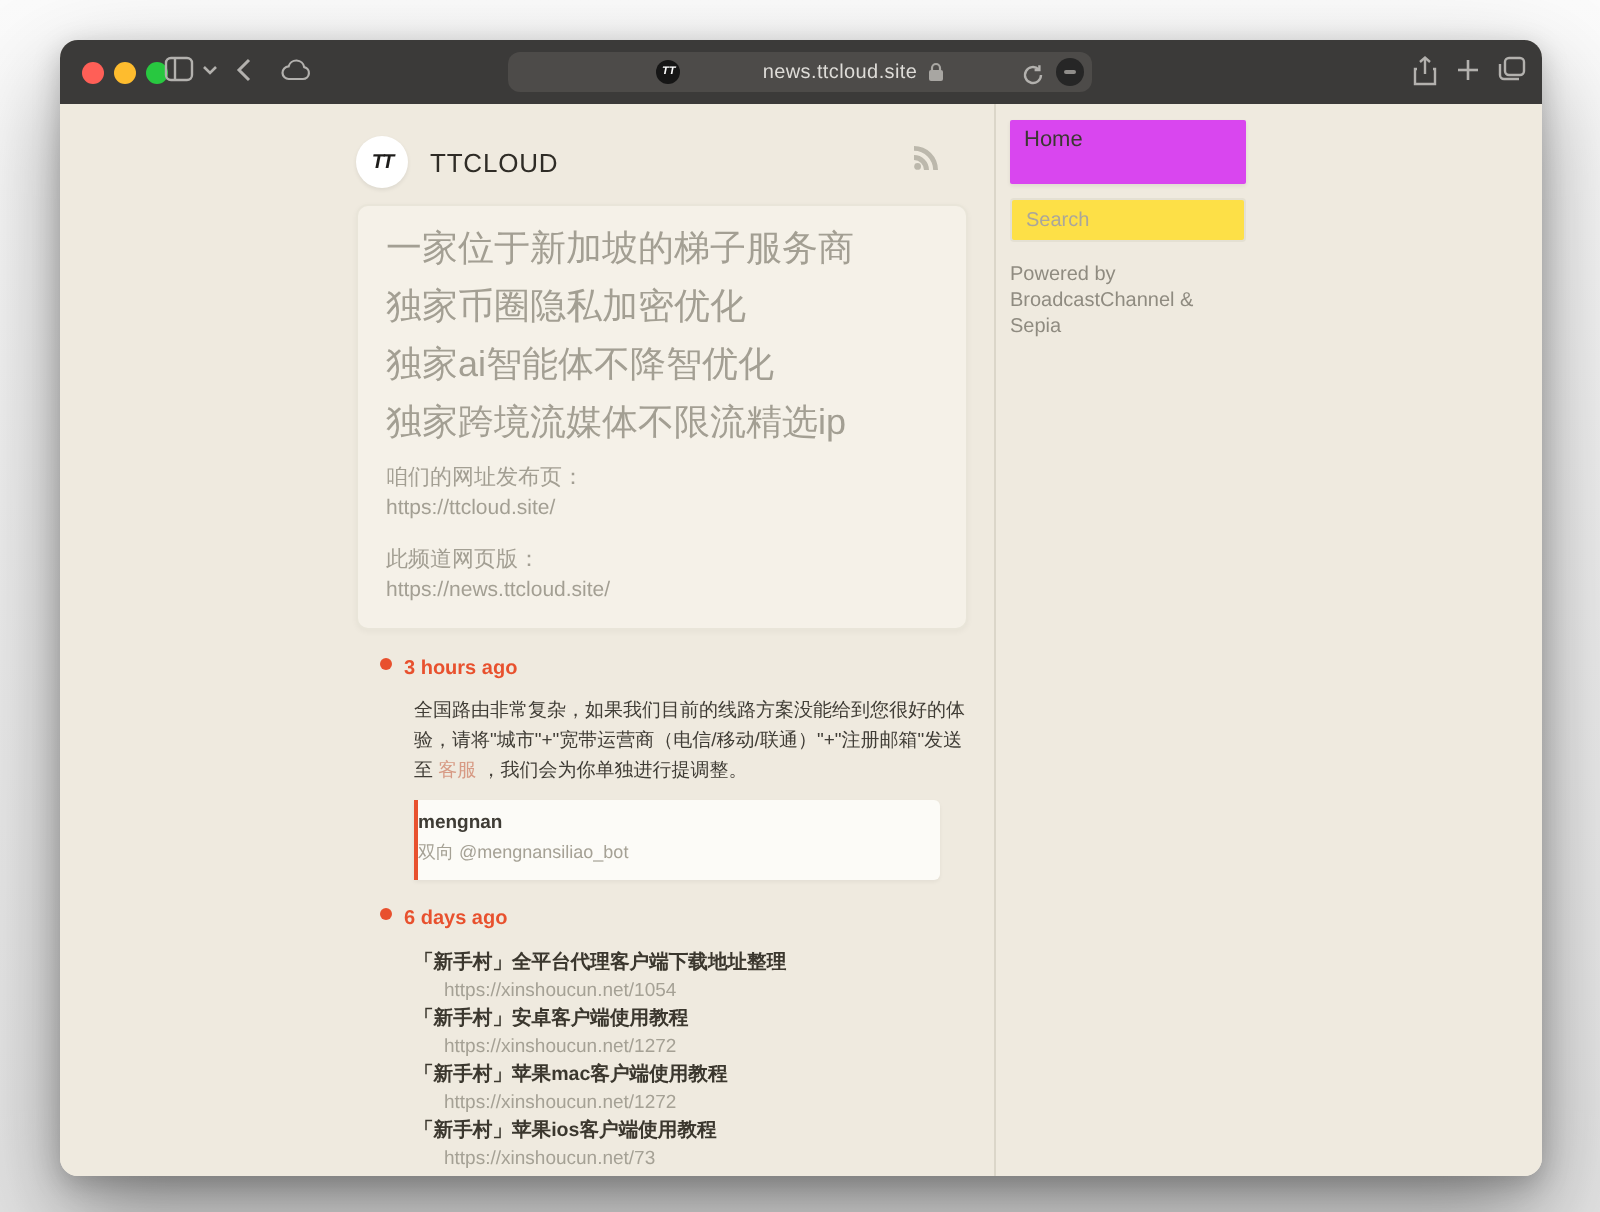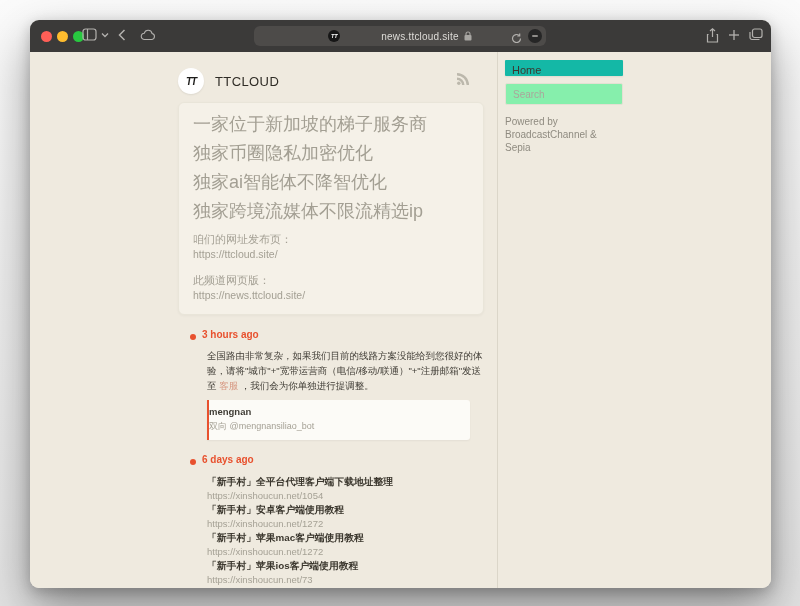--- a/index.html
+++ b/index.html
@@ -77,21 +77,21 @@
     background:#f5f1e8; border:1px solid #e9e5d9;
     box-shadow:0 1px 3px rgba(0,0,0,.04);
     padding:13px 14px 12px 14px;
   }
   .about-line { font-size:18px; line-height:16px; color:#a39f93; margin-bottom:13px; }
   .about-label { font-size:11px; line-height:15px; color:#a39f93; }
   .about-url { font-size:10.5px; line-height:14px; color:#a39f93; text-decoration:none; display:block; }
   .about-group { margin-bottom:12px; }
 
   .post-time {
-    margin:14px 0 8px 12px; display:flex; align-items:flex-end; gap:6px;
+    margin:14px 0 8px 12px; display:flex; align-items:flex-start; gap:6px;
     font-size:10px; font-weight:700; color:#e8512e;
   }
   .bullet { width:6px; height:6px; border-radius:50%; background:#e8512e; flex:0 0 auto; }
 
   .post-body {
     margin-left:29px; width:277px;
     font-size:9.5px; line-height:15px; color:#403d36;
   }
   .kefu-link { color:#d79a84; text-decoration:none; }
 
@@ -99,33 +99,33 @@
     margin:7px 0 0 29px; width:263px;
     background:#fcfbf7; border-left:2.5px solid #e8512e;
     border-radius:0 3px 3px 0; padding:6px 10px 7px 0;
     box-shadow:0 1px 2px rgba(0,0,0,.05); cursor:pointer;
   }
   .quote-author { font-size:9.5px; font-weight:700; color:#3f3c35; margin-bottom:3px; }
   .quote-text { font-size:9px; color:#a5a195; }
 
   .post-list { margin-top:10px; }
   .item-title { margin-left:29px; font-size:9.8px; font-weight:700; color:#3b372e; line-height:14px; }
-  .item-url { margin-left:29px; font-size:9.5px; color:#a5a195; line-height:13px; margin-bottom:1px; text-decoration:none; display:block; }
+  .item-url { margin-left:44px; font-size:9.5px; color:#a5a195; line-height:13px; margin-bottom:1px; text-decoration:none; display:block; }
 
   
   .sidebar { position:absolute; left:475px; top:0; width:120px; }
   .home-item {
-    margin-top:8px; width:118px; height:16px; background:#14b8a6;
+    margin-top:8px; width:118px; height:32px; background:#d946ef;
     box-shadow:0 1px 2px rgba(0,0,0,.07);
     font-size:11px; color:#3b3831; line-height:20px; padding-left:7px;
     display:block; text-decoration:none; border-radius:1px;
   }
   .search-input {
     margin-top:7px; width:118px; height:22px;
-    background:#86efac; border:1px solid #e4e0d3; border-radius:2px;
+    background:#fde047; border:1px solid #e4e0d3; border-radius:2px;
     font-size:10px; color:#6b675c; padding-left:7px; outline:none;
     font-family:"Liberation Sans", sans-serif;
   }
   .search-input::placeholder { color:#aaa69b; }
   .powered { margin-top:10px; font-size:10px; color:#8f8b80; line-height:13px; }
 </style>
 </head>
 <body>
 
 <div class="window">

